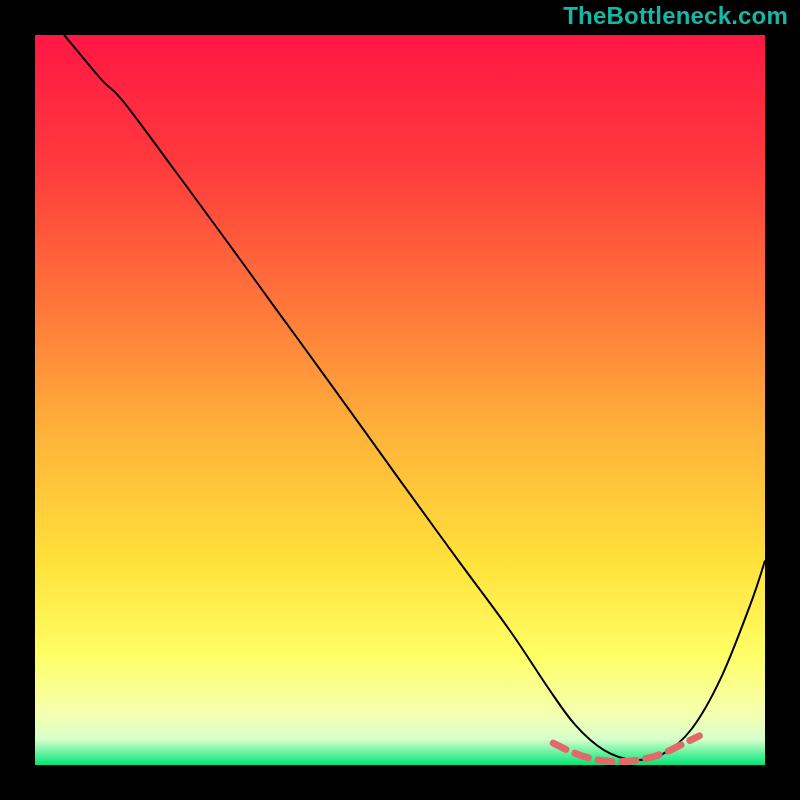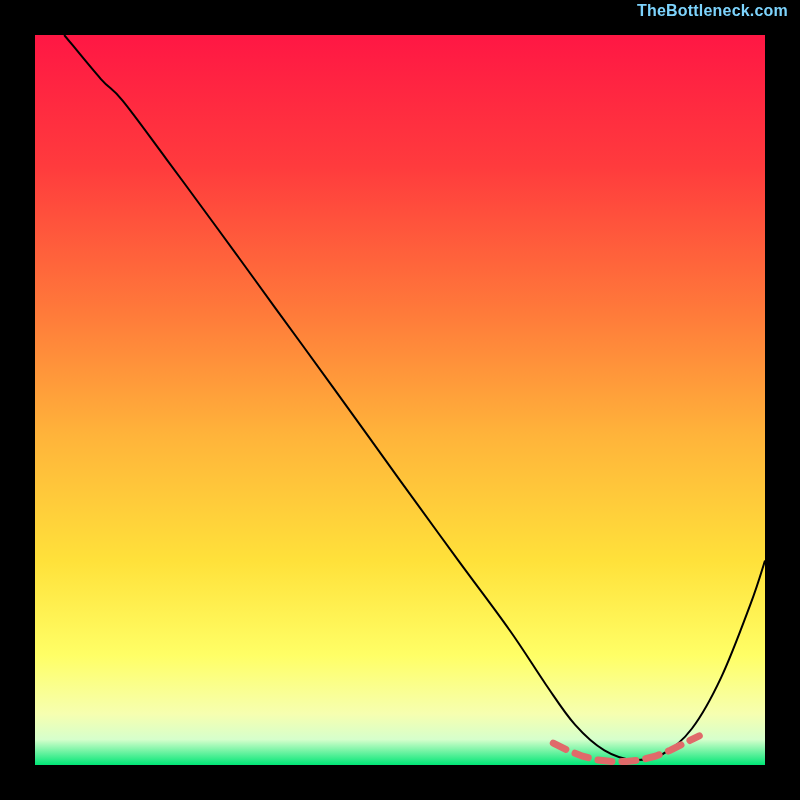--- a/index.html
+++ b/index.html
@@ -15,23 +15,23 @@
     left: 0; top: 0;
     width: 800px;
     height: 800px;
     background: #000;
   }
   .watermark {
     position: absolute;
     top: 2px;
     right: 12px;
     font-family: Arial, Helvetica, sans-serif;
-    font-size: 16px;
+    font-size: 24px;
     font-weight: bold;
-    color: #7dd3fc;
+    color: #14b8a6;
     letter-spacing: 0.2px;
     user-select: none;
   }
   .plot {
     position: absolute;
     left: 35px;
     top: 35px;
     width: 730px;
     height: 730px;
   }

